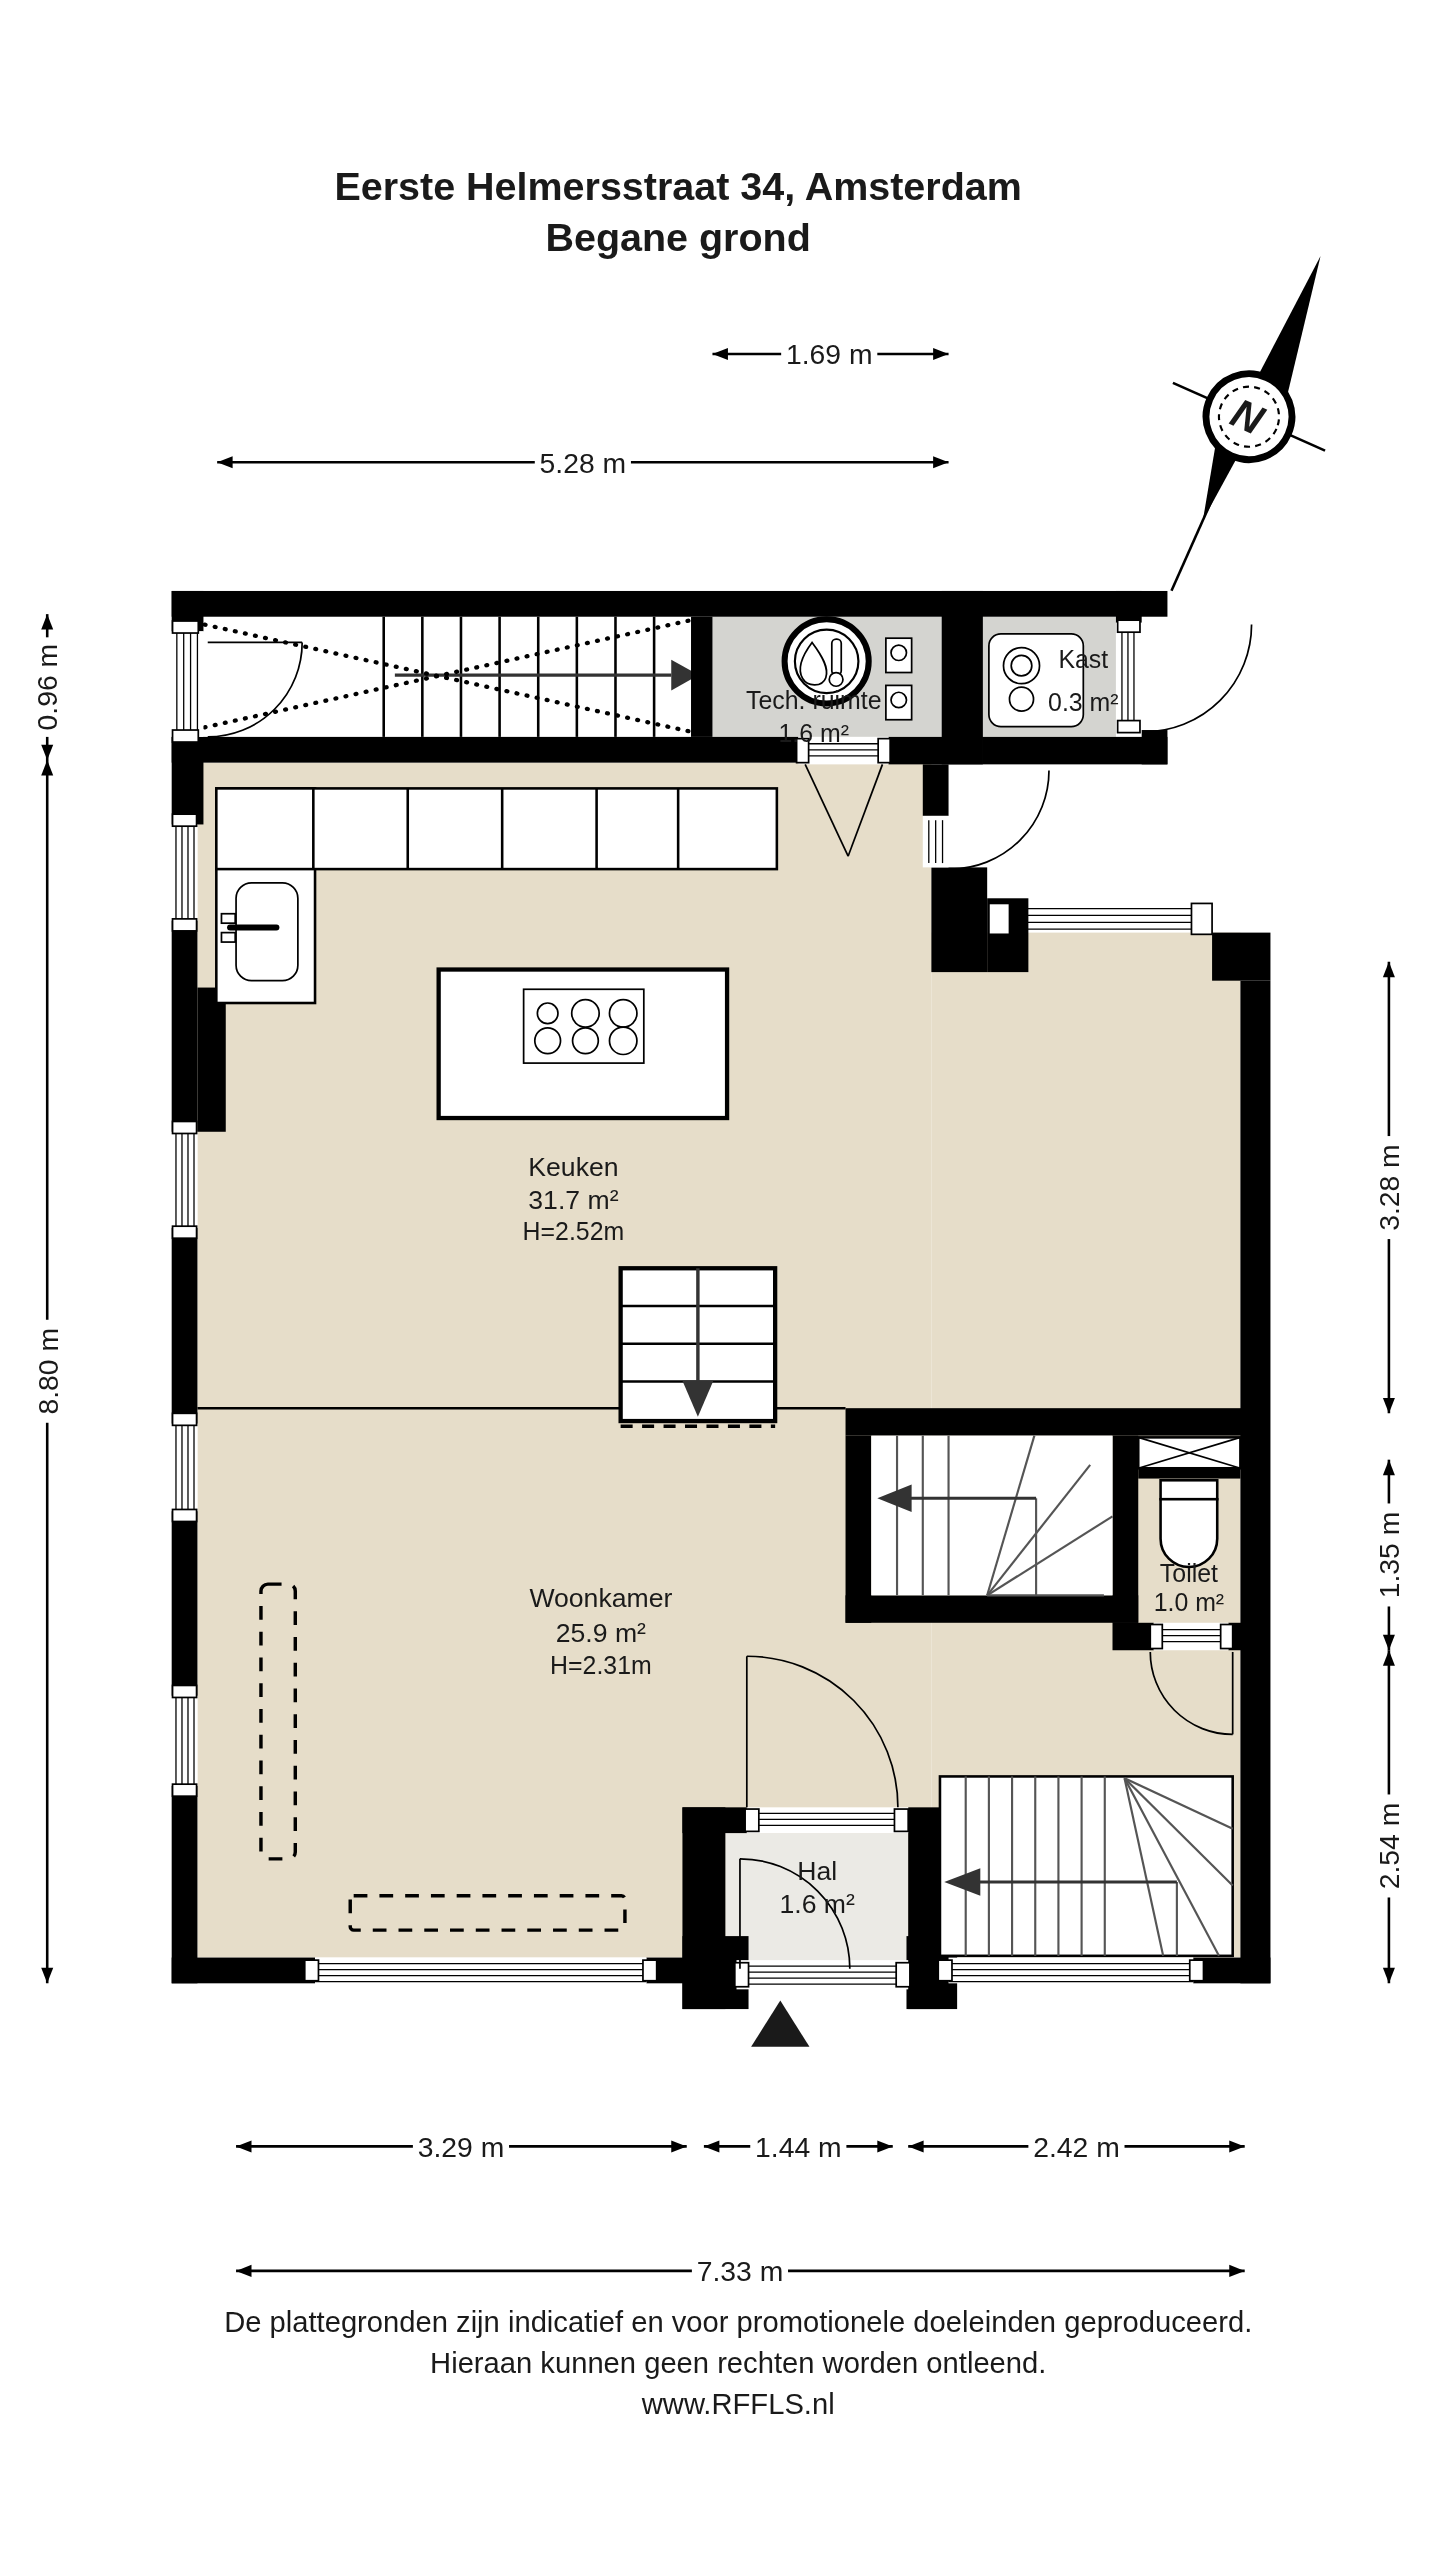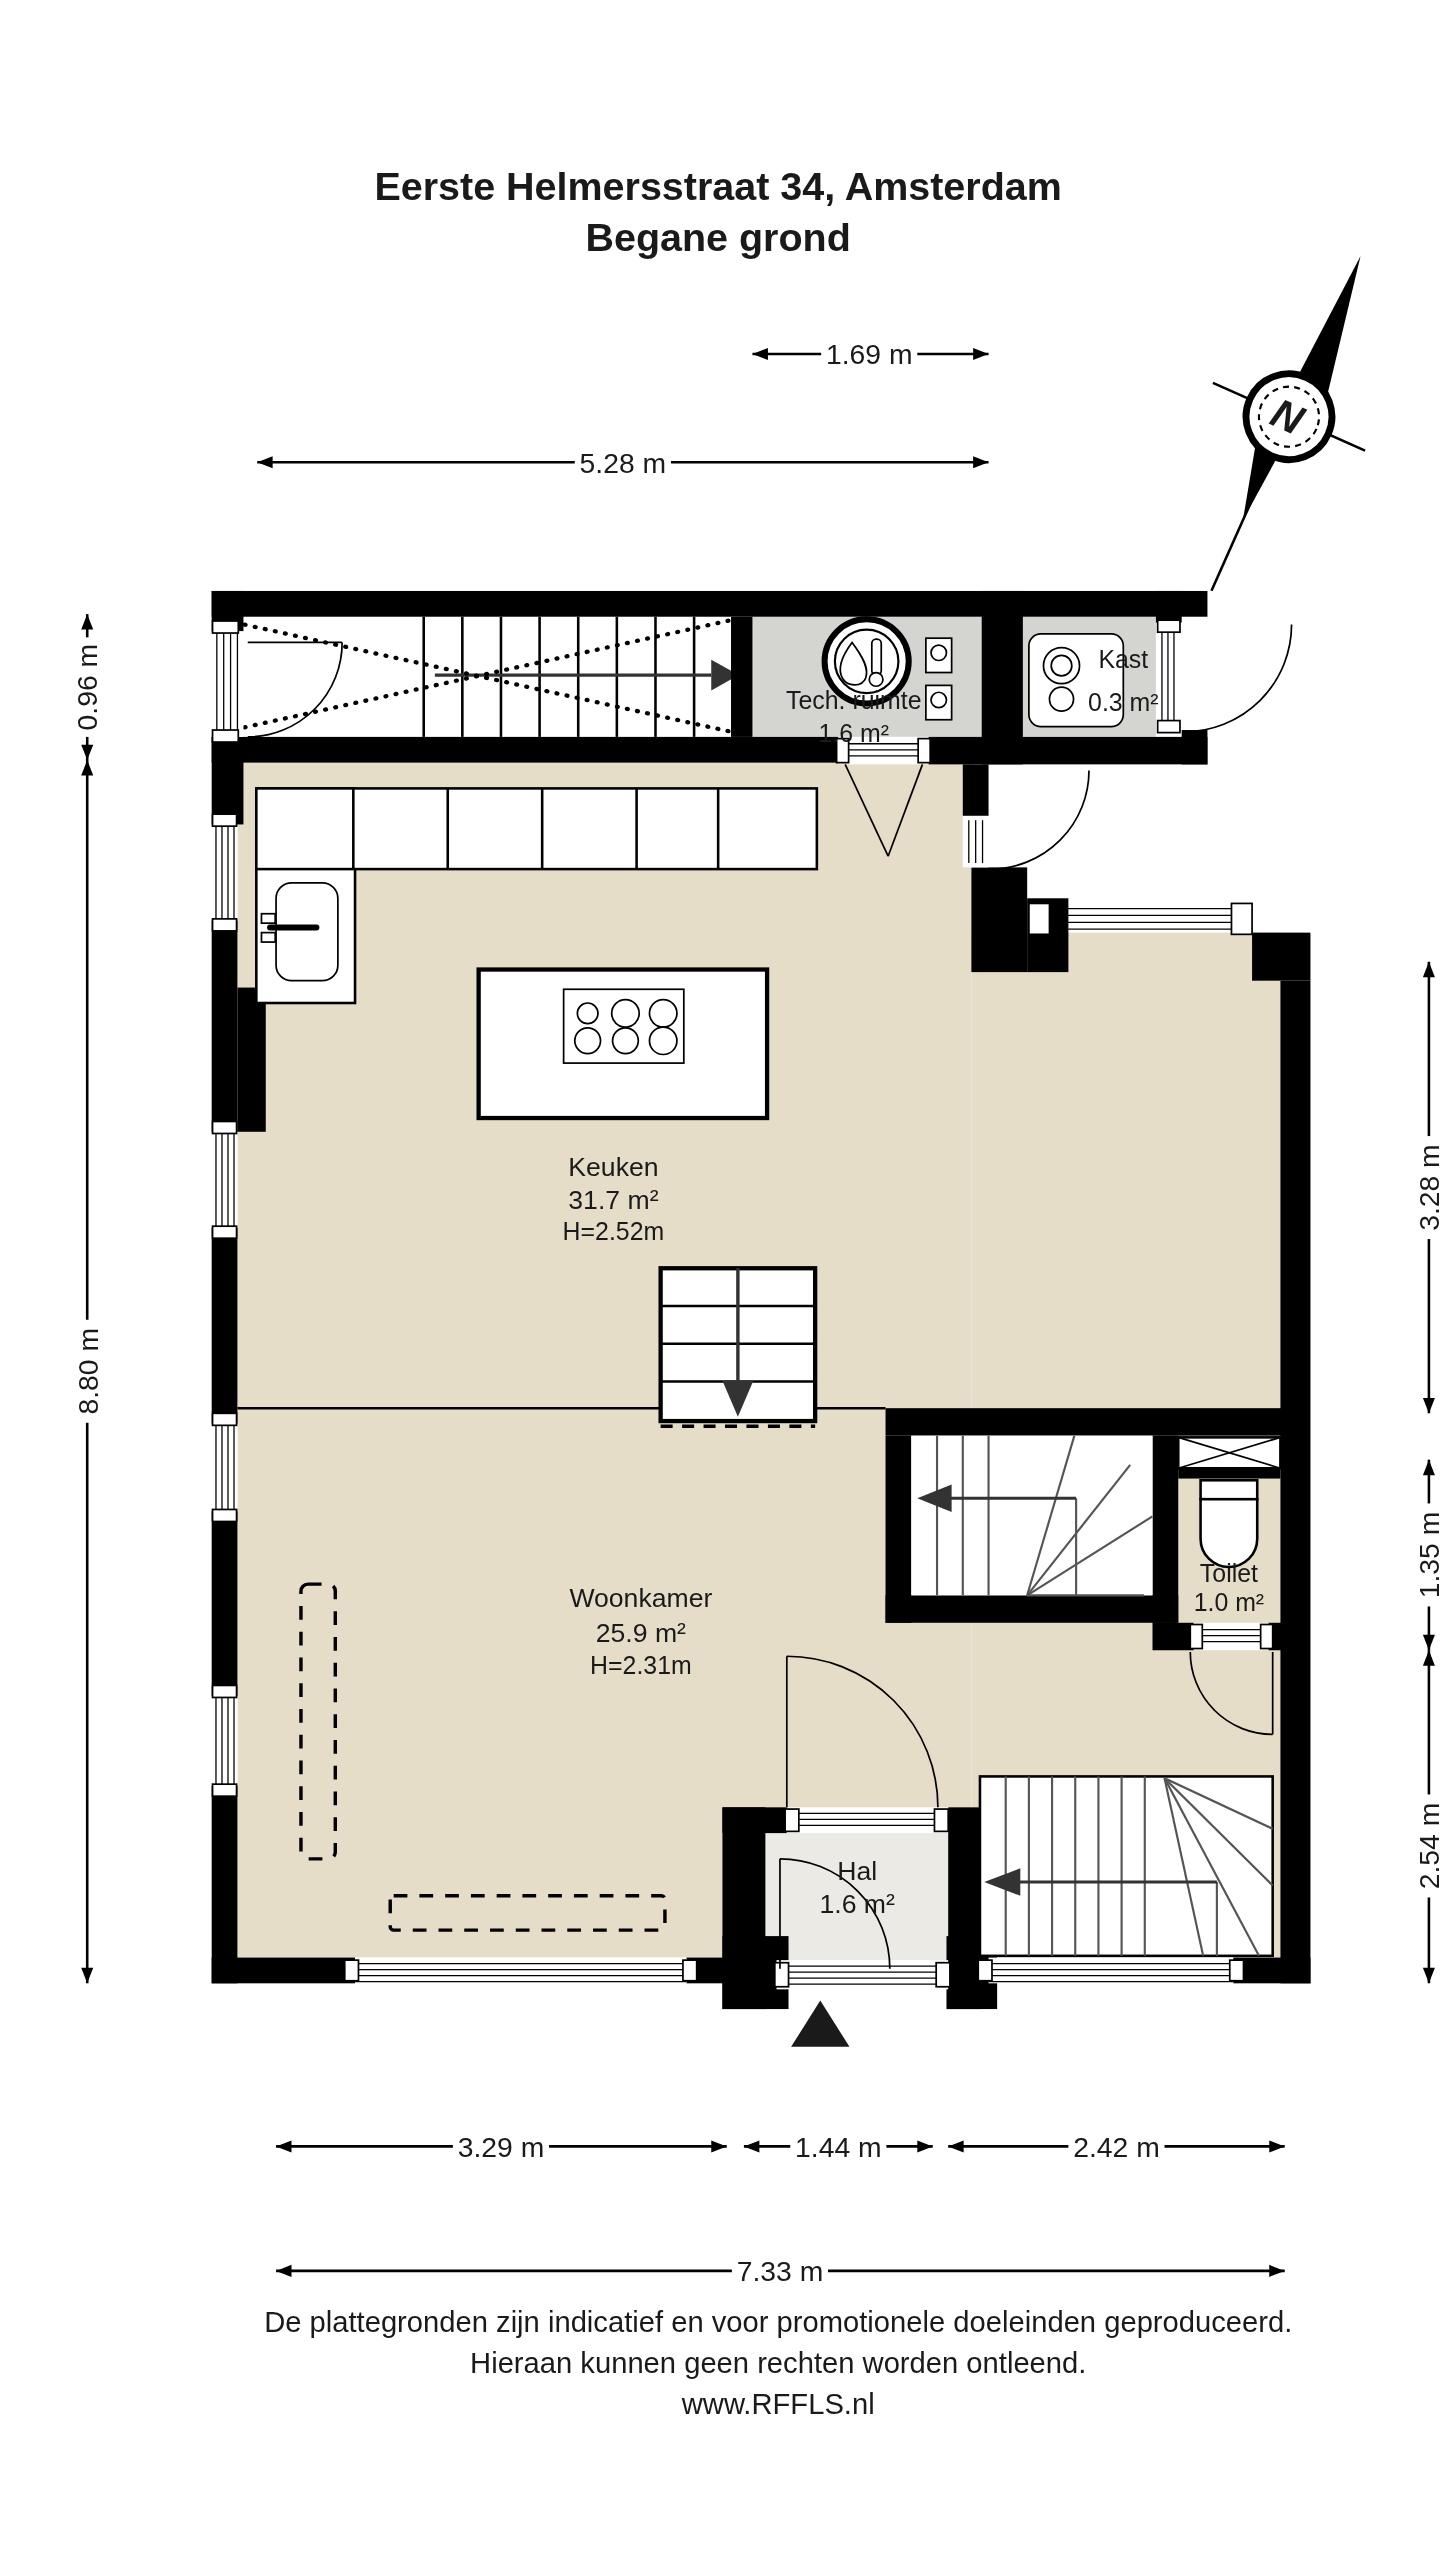--- a/index.html
+++ b/index.html
@@ -1,16 +1,16 @@
 <!DOCTYPE html>
 <html style="font-size:13.7px"><head>
 <meta charset="utf-8">
 <style>
   html,body{margin:0;padding:0;background:#ffffff;}
-  .page{width:1185px;height:2576px;position:relative;background:#fff;padding-left:40px;}
+  .page{width:1185px;height:2576px;position:relative;background:#fff;}
   svg{display:block;}
   text{font-family:"Liberation Sans","DejaVu Sans",sans-serif;fill:#1a1a1a;}
   .t-title{font-size:46px;font-weight:bold;}
   .t-room{font-size:31px;}
   .t-roomS{font-size:29px;}
   .t-dim{font-size:33px;}
   .t-foot{font-size:34px;}
   .t-north{font-size:48px;font-weight:bold;font-style:italic;}
   .wall{fill:#000000;}
   .thin{stroke:#000;stroke-width:3;fill:none;}

